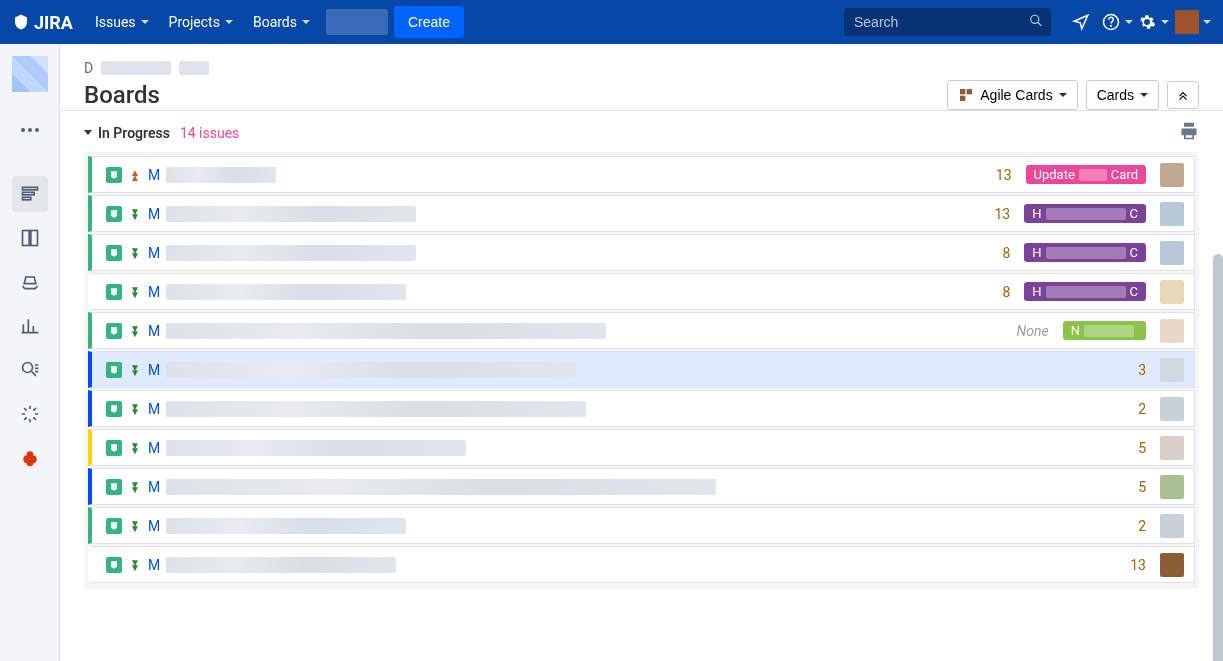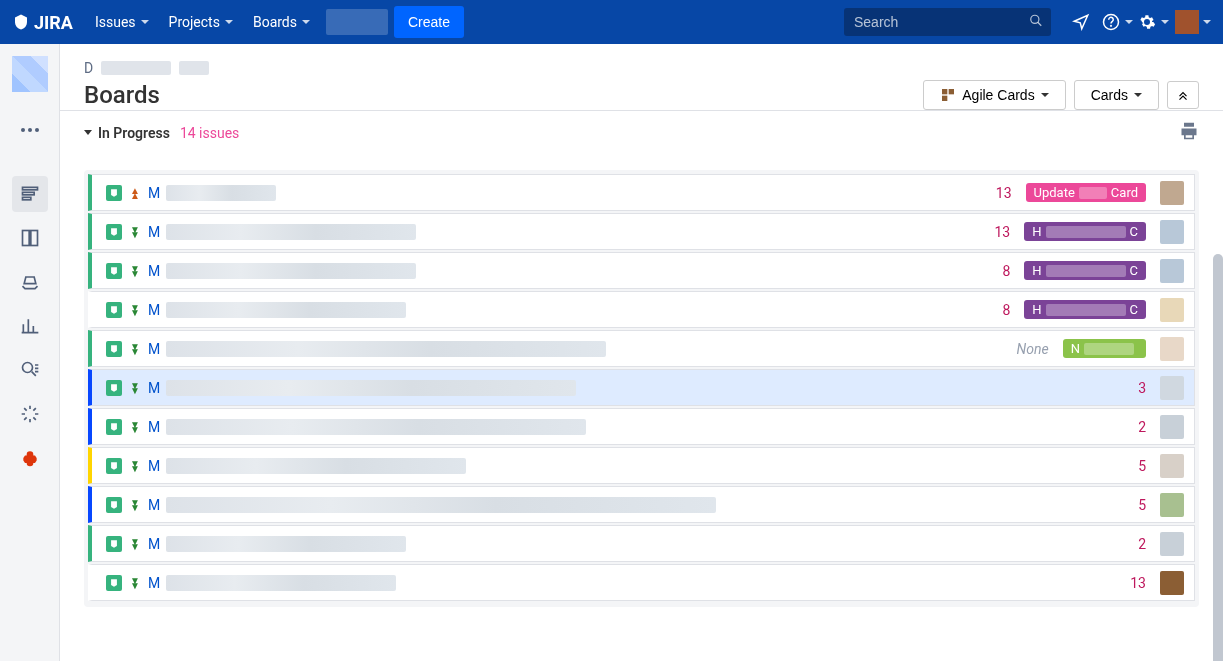--- a/index.html
+++ b/index.html
@@ -22,44 +22,44 @@
 .left-rail { width: 60px; background: #f4f5f7; border-right: 1px solid #dfe1e6; display: flex; flex-direction: column; align-items: center; padding-top: 12px; }
 .rail-logo { width: 36px; height: 36px; background: linear-gradient(45deg, #a0c4ff 25%, #c0d8ff 25% 50%, #b0ccff 50% 75%, #d0e0ff 75%); margin-bottom: 20px; }
 .rail-icon { width: 36px; height: 36px; display: flex; align-items: center; justify-content: center; cursor: pointer; margin-bottom: 8px; color: #505f79; border-radius: 4px; }
 .rail-icon.active { background: #e4e6ea; }
 .main { flex: 1; overflow: auto; position: relative; }
 .page-header { padding: 16px 24px 0; border-bottom: 1px solid #dfe1e6; background: #fff; }
 .breadcrumb { display: flex; align-items: center; color: #5e6c84; font-size: 14px; margin-bottom: 4px; }
 .bc-blur { display: inline-block; background: #e0e4ea; border-radius: 2px; height: 14px; }
 .title-row { display: flex; align-items: center; }
 .page-title { font-size: 24px; font-weight: 500; flex: 1; }
-.hdr-btn { border: 1px solid #ccc; background: #fff; padding: 6px 16px; border-radius: 3px; font-size: 14px; margin-left: 8px; cursor: pointer; display: flex; align-items: center; }
+.hdr-btn { border: 1px solid #ccc; background: #fff; padding: 6px 10px; border-radius: 3px; font-size: 14px; margin-left: 8px; cursor: pointer; display: flex; align-items: center; }
 .caret-dk { margin-left: 6px; width: 0; height: 0; border-left: 4px solid transparent; border-right: 4px solid transparent; border-top: 4px solid #333; }
 .filter-row { display: flex; align-items: center; padding: 12px 0; gap: 18px; }
 .search-btn { border: 1px solid #ccc; background: #fff; width: 42px; height: 32px; border-radius: 3px; display: flex; align-items: center; justify-content: center; cursor: pointer; }
 .qf-label { color: #6b778c; font-weight: 600; font-size: 12px; letter-spacing: 0.5px; }
 .qf-link { color: #0052cc; cursor: pointer; }
 .section { padding: 10px 24px; }
-.sec-hdr { display: flex; align-items: center; margin-bottom: 26px; }
+.sec-hdr { display: flex; align-items: center; margin-bottom: 8px; }
 .chevron { width: 0; height: 0; border-left: 4px solid transparent; border-right: 4px solid transparent; border-top: 5px solid #333; margin-right: 6px; cursor: pointer; }
 .sec-title { font-weight: 600; margin-right: 10px; }
 .sec-count { color: #ec4899; }
 .print-icon { margin-left: auto; color: #6b778c; cursor: pointer; }
 .issue-list { background: #f4f5f7; padding: 4px; border-radius: 4px; }
 .issue { display: flex; align-items: center; background: #fff; border: 1px solid #dfe1e6; border-left-width: 4px; margin-bottom: 2px; padding: 6px 10px 6px 6px; height: 37px; }
 .issue.selected { background: #deebff; }
 .type-icon { width: 16px; height: 16px; background: #36b37e; border-radius: 2px; margin: 0 8px; display: flex; align-items: center; justify-content: center; }
 .type-icon svg { fill: #fff; }
 .prio { margin-right: 8px; display: flex; flex-direction: column; align-items: center; justify-content: center; line-height: 5px; font-size: 10px; }
 .prio.highest { color: #cd5a19; }
 .prio.low { color: #2a8735; }
 .issue-key { color: #0052cc; margin-right: 6px; }
 .issue-blur { display: inline-block; height: 16px; border-radius: 2px; background: linear-gradient(90deg, #dde2e8 0%, #e8ecf0 30%, #d8dee4 60%, #e0e6ec 100%); }
 .issue-spacer { flex: 1; }
-.points { color: #be185d; min-width: 30px; text-align: right; }
+.points { color: #a16207; min-width: 30px; text-align: right; }
 .none-txt { color: #97a0af; font-style: italic; min-width: 40px; text-align: right; }
 .epic { padding: 2px 8px; border-radius: 3px; color: #fff; font-size: 13px; margin-left: 14px; display: flex; align-items: center; }
 .epic-blur { display: inline-block; height: 12px; border-radius: 2px; margin: 0 4px; }
 .assignee { width: 24px; height: 24px; margin-left: 14px; border-radius: 2px; }
 .scroll-ind { position: absolute; right: 0; top: 210px; width: 10px; height: 430px; background: #c1c7d0; border-radius: 5px; }
 </style>
 </head>
 <body>
 
 <div class="topbar">

